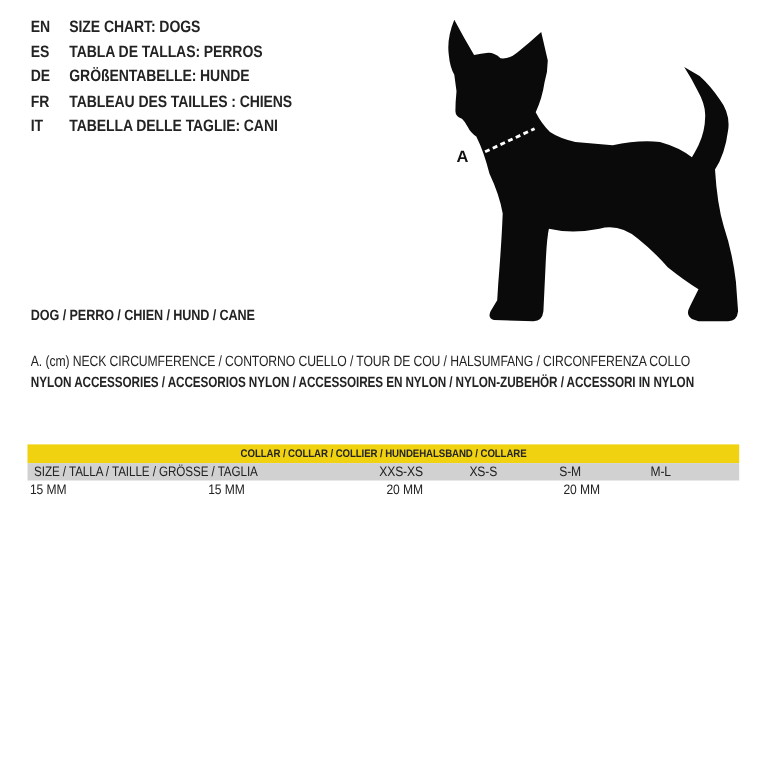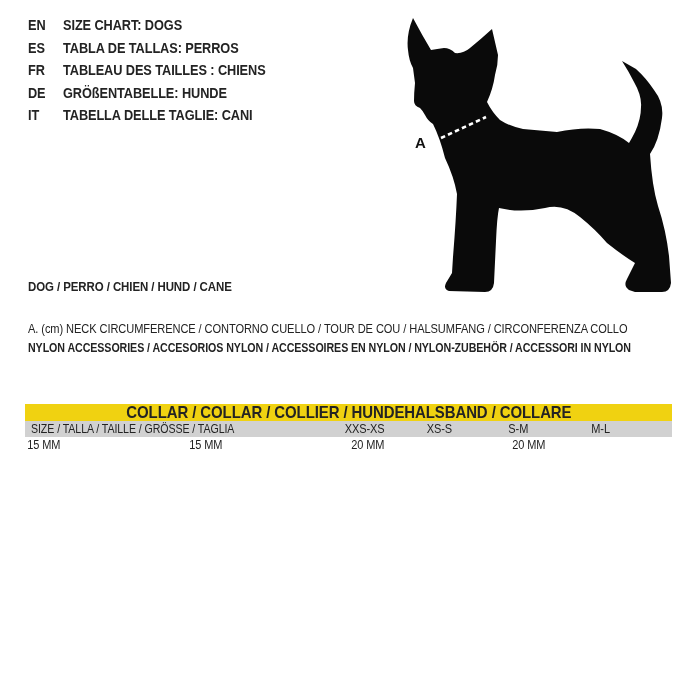--- a/index.html
+++ b/index.html
@@ -25,46 +25,46 @@
 
   .dog-caption{position:absolute;left:28px;top:279px;font-size:13.5px;font-weight:700;}
 
   .note1{position:absolute;left:28px;top:321px;font-size:13.5px;font-weight:400;}
   .note1 .sx{transform:scaleX(0.82);}
   .note2{position:absolute;left:28px;top:340px;font-size:13.5px;font-weight:700;}
   .note2 .sx{transform:scaleX(0.79);}
 
   
   .size-table{position:absolute;left:25px;top:404px;width:647px;font-size:12.5px;}
-  .t-header{height:17px;line-height:17px;text-align:center;font-weight:700;font-size:17px;}
+  .t-header{height:17px;line-height:17px;text-align:center;font-weight:700;font-size:10px;}
   .t-row{display:flex;height:16px;line-height:16px;}
   .t-label{flex:0 0 317px;padding-left:6px;box-sizing:border-box;text-align:left;}
   .t-val{flex:1 1 0;text-align:left;}
 </style>
 </head>
 <body>
 
 <div class="canvas">
 
   <ul class="lang-list">
     <li>
       <span class="lang-code"><span class="sx">EN</span></span>
       <span class="lang-label"><span class="sx">SIZE CHART: DOGS</span></span>
     </li>
     <li>
       <span class="lang-code"><span class="sx">ES</span></span>
       <span class="lang-label"><span class="sx">TABLA DE TALLAS: PERROS</span></span>
     </li>
     <li>
+      <span class="lang-code"><span class="sx">DE</span></span>
+      <span class="lang-label"><span class="sx">GRÖßENTABELLE: HUNDE</span></span>
+    </li>
+    <li>
       <span class="lang-code"><span class="sx">FR</span></span>
       <span class="lang-label"><span class="sx">TABLEAU DES TAILLES : CHIENS</span></span>
-    </li>
-    <li>
-      <span class="lang-code"><span class="sx">DE</span></span>
-      <span class="lang-label"><span class="sx">GRÖßENTABELLE: HUNDE</span></span>
     </li>
     <li>
       <span class="lang-code"><span class="sx">IT</span></span>
       <span class="lang-label"><span class="sx">TABELLA DELLE TAGLIE: CANI</span></span>
     </li>
   </ul>
 
   <div class="dog-wrap">
     <svg viewBox="0 0 280 295" aria-hidden="true">
       <path fill="#0a0a0a" d="

